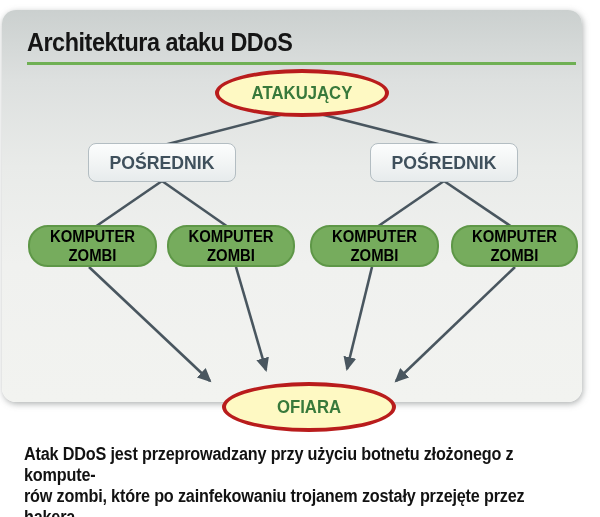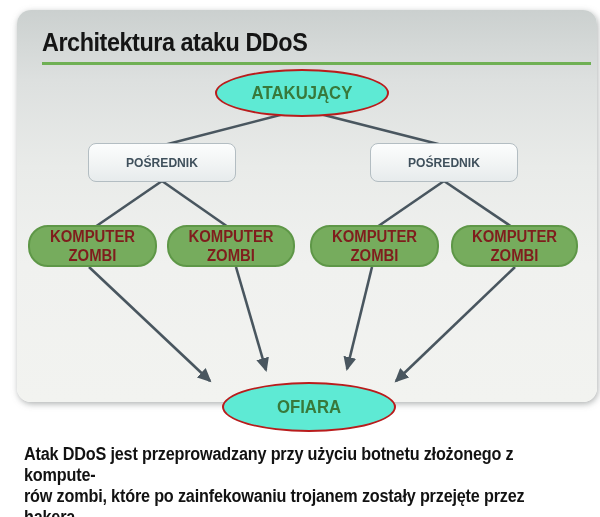--- a/index.html
+++ b/index.html
@@ -7,21 +7,21 @@
     padding: 0;
     width: 600px;
     height: 517px;
     background: #ffffff;
     font-family: "Liberation Sans", sans-serif;
     overflow: hidden;
     position: relative;
   }
   .card {
     position: absolute;
-    left: 17px;
+    left: 2px;
     top: 10px;
     width: 580px;
     height: 392px;
     border-radius: 14px;
     background: linear-gradient(180deg, #cbd0cf 0%, #dde0df 18%, #e9ebe9 40%, #f0f1ef 65%, #f2f3f0 100%);
     box-shadow: 1px 2px 6px rgba(110,115,115,0.55);
   }
   .title {
     position: absolute;
     left: 25px;
@@ -53,43 +53,43 @@
   .node {
     position: absolute;
     display: flex;
     align-items: center;
     justify-content: center;
     box-sizing: border-box;
     text-align: center;
   }
   .ellipse {
     border-radius: 50%;
-    background: #5eead4;
-    border: 2px solid #b91c1c;
+    background: #fef9c3;
+    border: 4px solid #b91c1c;
     color: #38793b;
     font-weight: bold;
     font-size: 18px;
   }
   .attacker { left: 215px; top: 69px; width: 174px; height: 48px; }
   .victim   { left: 222px; top: 382px; width: 174px; height: 50px; }
   .intermediary {
     background: linear-gradient(180deg, #fcfdfd 0%, #f1f4f4 55%, #e7ebec 100%);
     border: 1.5px solid #b3bdc2;
     border-radius: 8px;
     color: #3f505c;
     font-weight: bold;
-    font-size: 13px;
+    font-size: 19px;
   }
   .intermediary.left  { left: 88px;  top: 143px; width: 148px; height: 39px; }
   .intermediary.right { left: 370px; top: 143px; width: 148px; height: 39px; }
   .zombie {
     background: #76ac5d;
     border: 2px solid #5e9747;
     border-radius: 20px;
-    color: #7f1d1d;
+    color: #000000;
     font-weight: bold;
     font-size: 16px;
     line-height: 19px;
   }
   .zombie.z1 { left: 28px;  top: 225px; width: 129px; height: 42px; }
   .zombie.z2 { left: 167px; top: 225px; width: 128px; height: 42px; }
   .zombie.z3 { left: 310px; top: 225px; width: 129px; height: 42px; }
   .zombie.z4 { left: 451px; top: 225px; width: 127px; height: 42px; }
   .cond {
     display: block;

